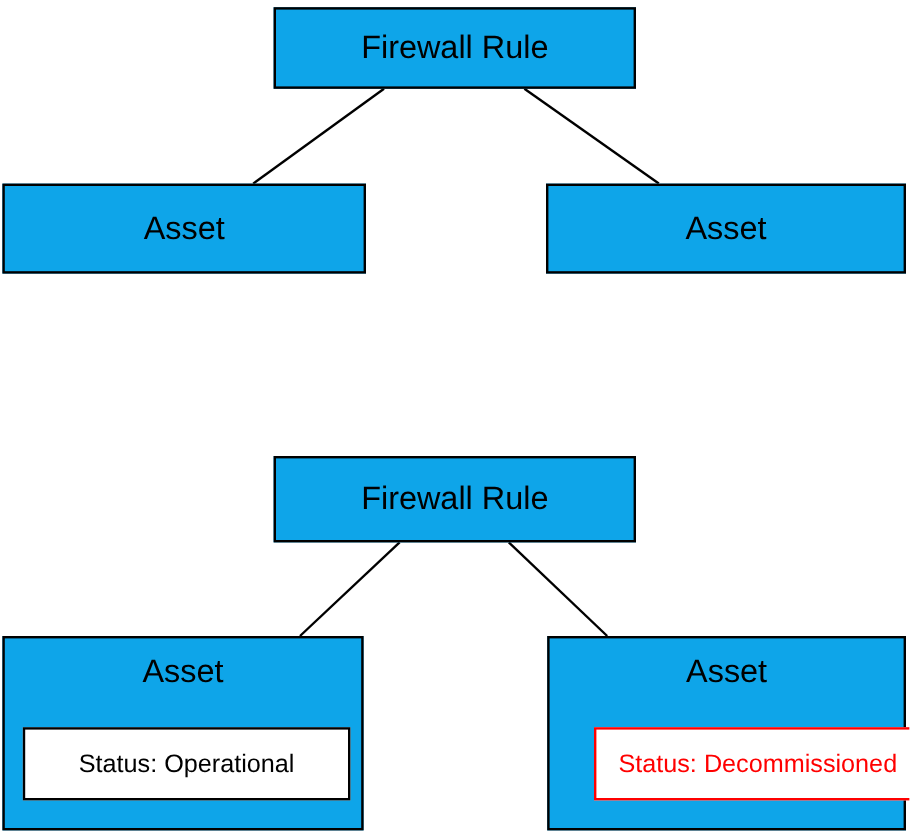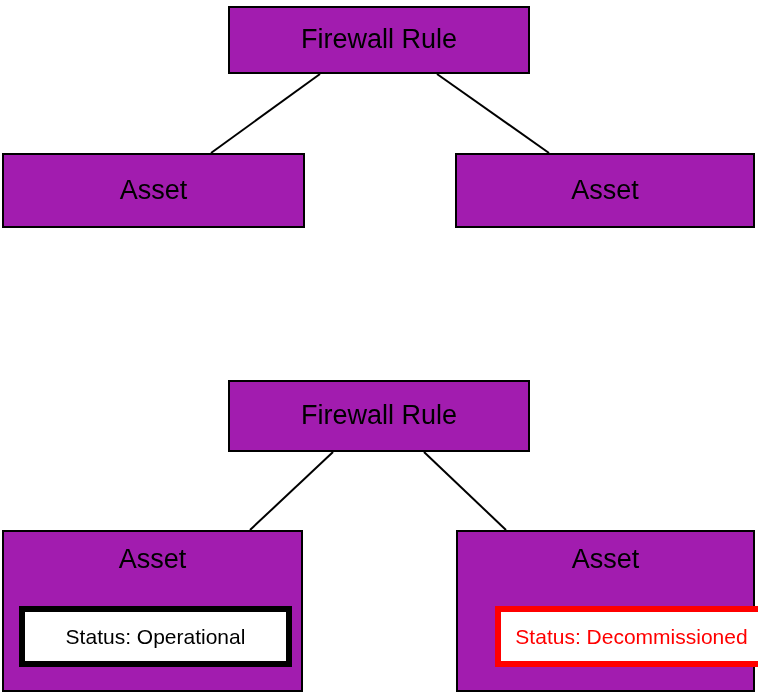--- a/index.html
+++ b/index.html
@@ -19,21 +19,21 @@
   svg.connectors {
     position: absolute;
     left: 0;
     top: 0;
     width: 758px;
     height: 698px;
     pointer-events: none;
   }
   .node {
     position: absolute;
-    background: #a21caf;
+    background: #0ea5e9;
     border: 2px solid #000000;
     box-sizing: border-box;
   }
   .node.simple {
     display: flex;
     align-items: center;
     justify-content: center;
   }
   .node-label {
     font-size: 27px;
@@ -56,21 +56,21 @@
     display: block;
     margin-top: 13px;
     font-size: 27px;
     line-height: 1.1;
   }
   .status-box {
     position: absolute;
     top: 74px;
     width: 273px;
     height: 61px;
-    border: 6px solid #000000;
+    border: 2px solid #000000;
     box-sizing: border-box;
     display: flex;
     align-items: center;
     justify-content: center;
     background: #ffffff;
   }
   .status-box.pos-left  { left: 15px; }
   .status-box.pos-right { left: 13px; }
   .status-label {
     font-size: 21px;

